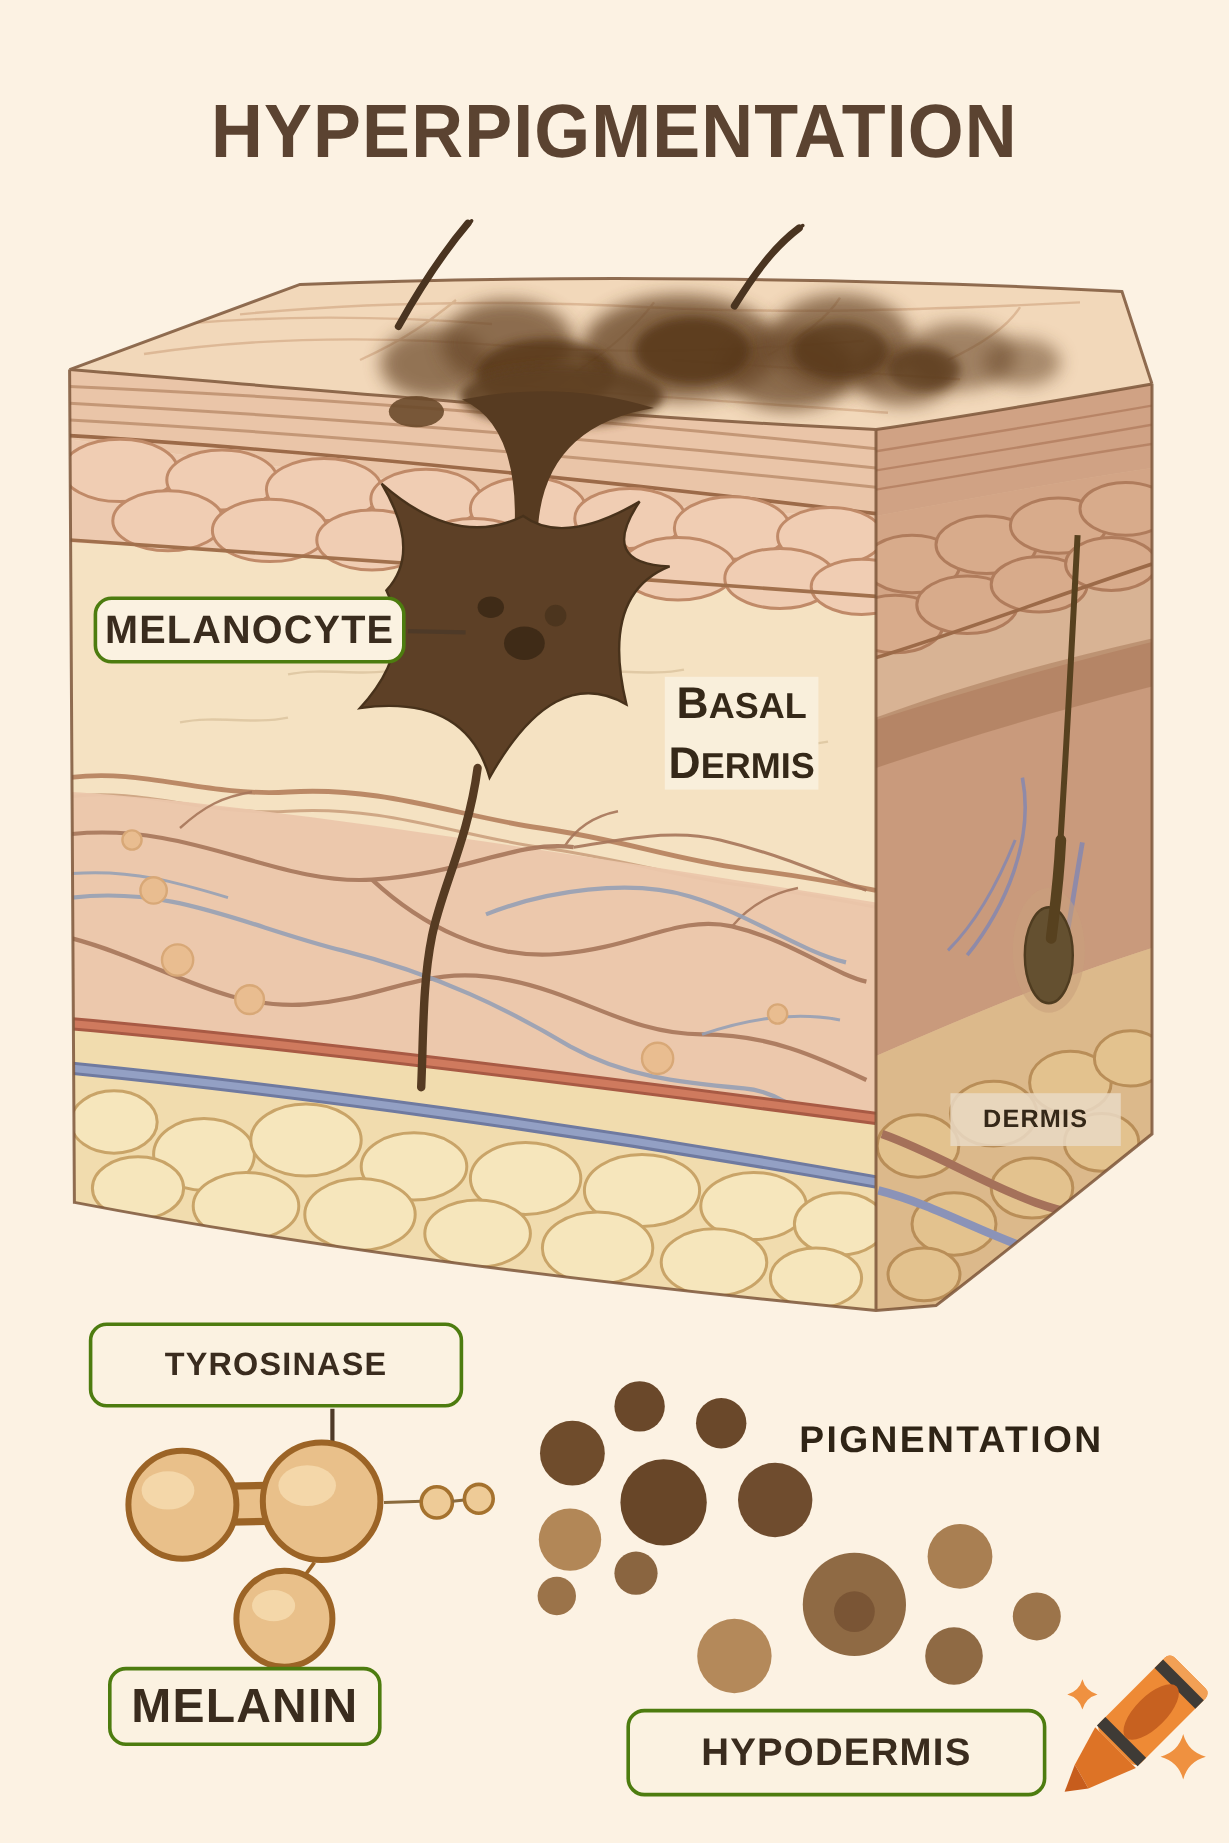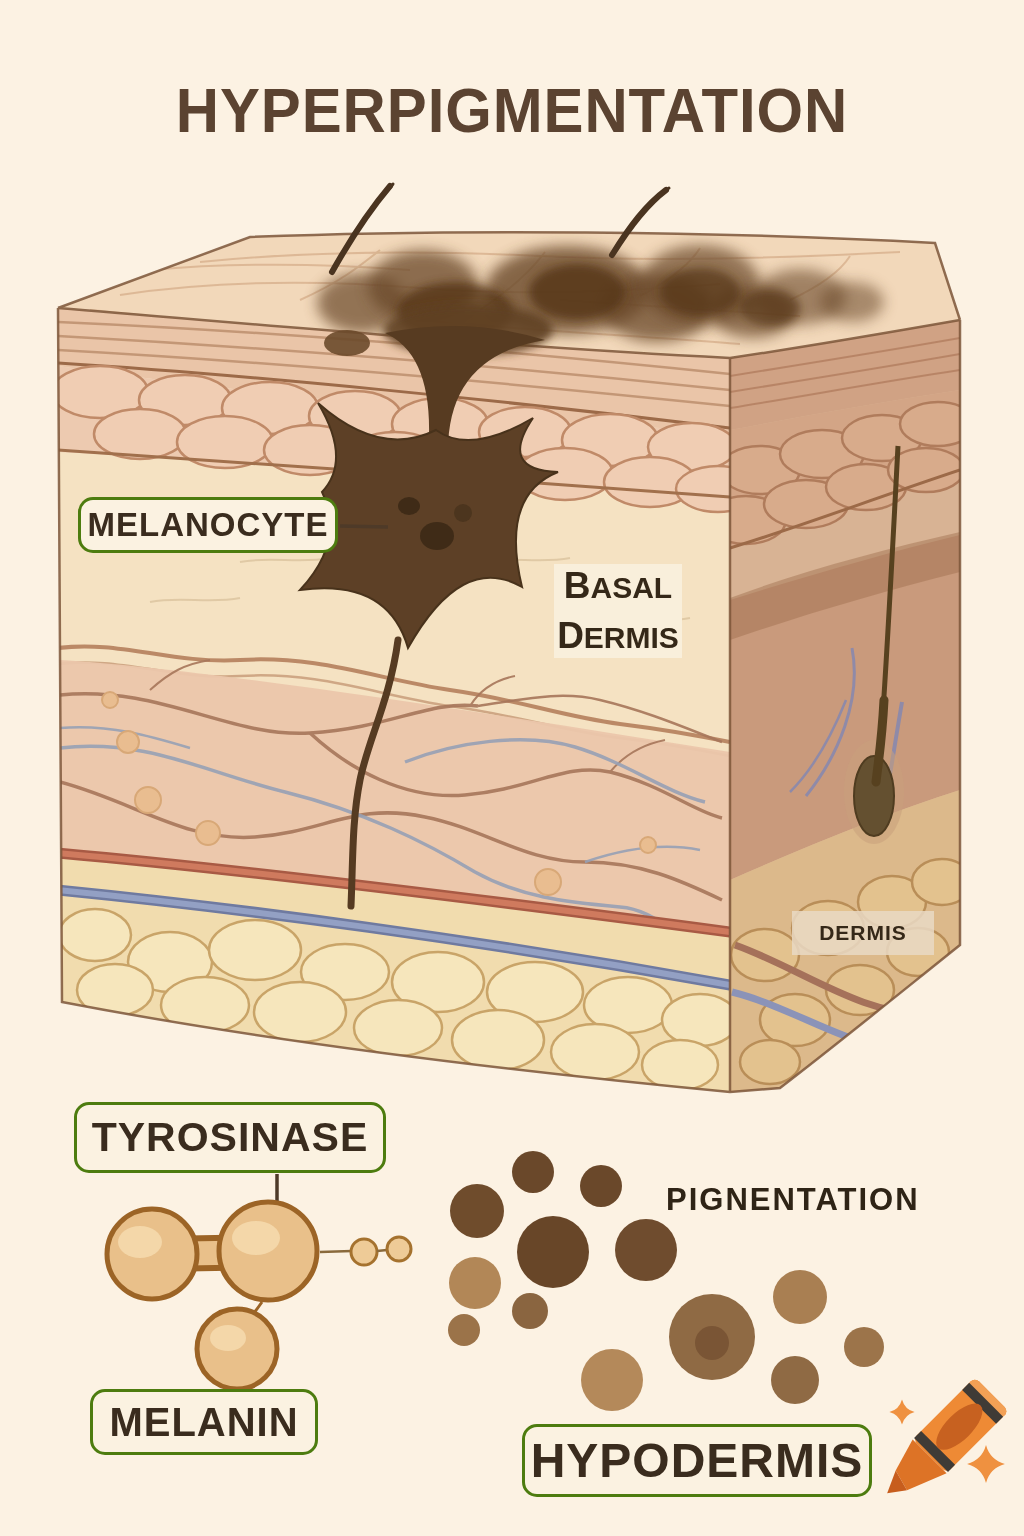--- a/index.html
+++ b/index.html
@@ -6,23 +6,23 @@
   .stage{position:relative;width:1024px;height:1536px;background:#fcf2e3;overflow:hidden;
          font-family:"Liberation Sans",sans-serif;}
   .stage svg{position:absolute;left:0;top:0;}
   .title{position:absolute;left:0;top:74px;width:1024px;text-align:center;
          font-size:63px;font-weight:bold;color:#5b4331;letter-spacing:1px;
          transform:scaleX(.95);}
   .tag{position:absolute;display:flex;align-items:center;justify-content:center;
        background:#fbf2e1;border:3px solid #4d7c0f;border-radius:15px;
        color:#3a2c1e;font-weight:bold;box-sizing:border-box;letter-spacing:1px;}
   .tag-melanocyte{left:78px;top:497px;width:260px;height:56px;font-size:33px;}
-  .tag-tyrosinase{left:74px;top:1102px;width:312px;height:71px;font-size:41px;}
+  .tag-tyrosinase{left:74px;top:1102px;width:312px;height:71px;font-size:27px;}
   .tag-melanin{left:90px;top:1389px;width:228px;height:66px;font-size:40px;}
-  .tag-hypodermis{left:522px;top:1424px;width:350px;height:73px;font-size:48px;}
+  .tag-hypodermis{left:522px;top:1424px;width:350px;height:73px;font-size:32px;}
   .flat{position:absolute;display:flex;flex-direction:column;align-items:center;justify-content:center;
         color:#352818;font-weight:bold;box-sizing:border-box;margin-left:20px;}
   .flat-basal{left:534px;top:564px;width:128px;height:94px;background:#f9efdb;font-size:30px;line-height:1.35;}
   .flat-basal span::first-letter{font-size:37px;}
   .flat-dermis{left:772px;top:911px;width:142px;height:44px;background:rgba(233,217,196,.85);font-size:21px;letter-spacing:1px;}
   .spots-heading{position:absolute;left:666px;top:1176px;width:296px;text-align:left;
         color:#2f2416;font-weight:bold;font-size:31px;letter-spacing:2px;line-height:1.55;}
 </style>
 </head>
 <body>

